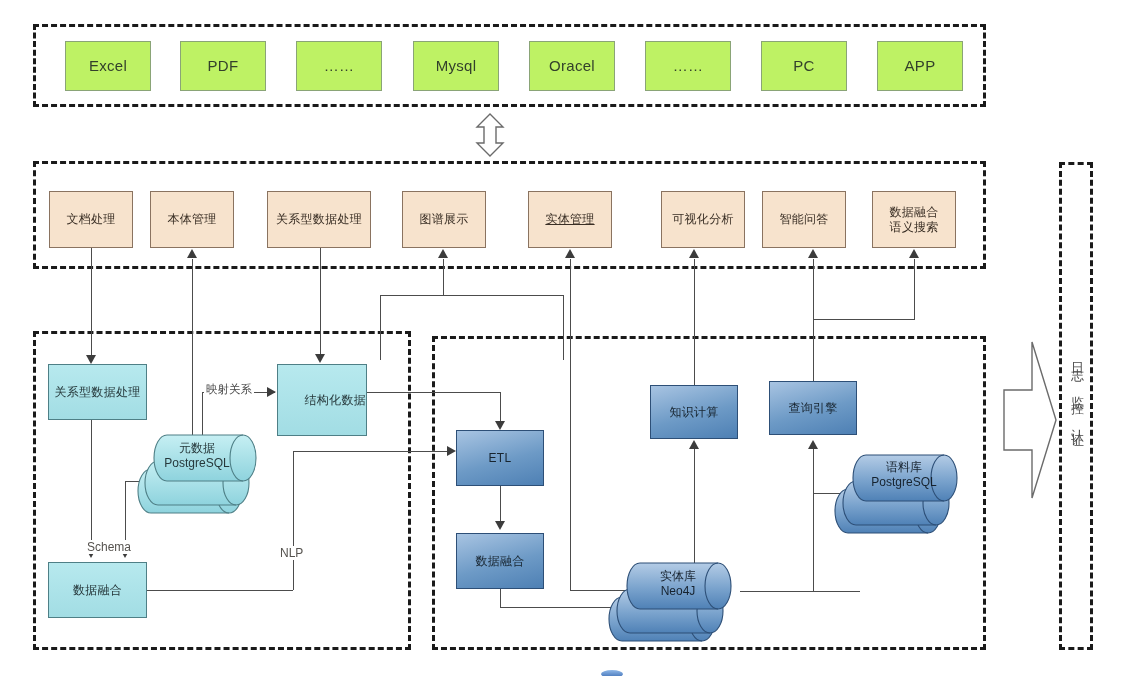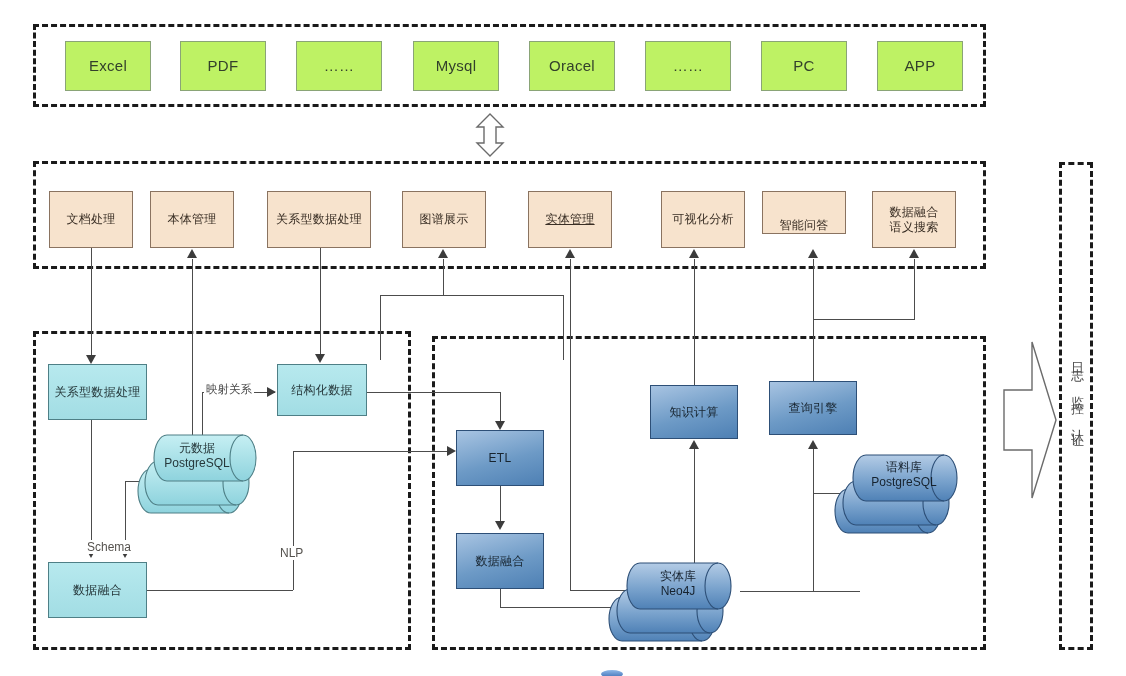--- a/index.html
+++ b/index.html
@@ -155,21 +155,21 @@
     </div>
   <div class="node app" style="left:402px;top:191px;width:84px;height:57px;text-align:right;">
       <span>图谱展示</span>
     </div>
   <div class="node app" style="left:528px;top:191px;width:84px;height:57px;text-decoration:underline;">
       <span>实体管理</span>
     </div>
   <div class="node app" style="left:645px;top:191px;width:84px;height:57px;margin-left:16px;">
       <span>可视化分析</span>
     </div>
-  <div class="node app" style="left:762px;top:191px;width:84px;height:43px;align-items:flex-end;">
+  <div class="node app" style="left:762px;top:191px;width:84px;height:57px;">
       <span>智能问答</span>
     </div>
   <div class="node app" style="left:872px;top:191px;width:84px;height:57px;">
       <span>数据融合
 语义搜索</span>
     </div>
 
   <div class="zone" style="left:33px;top:331px;width:378px;height:319px;"></div>
 
   <div class="zone" style="left:432px;top:336px;width:554px;height:314px;"></div>
@@ -179,21 +179,21 @@
 
   <div class="blockarrow" style="left:1002px;top:340px;width:56px;height:160px;">
     <svg width="56" height="160" viewBox="0 0 56 160">
       <polygon points="2,50 30,50 30,2 54,80 30,158 30,110 2,110" fill="#ffffff" stroke="#6b6b6b" stroke-width="1.4"></polygon>
     </svg>
   </div>
 
   <div class="node cyanbox" style="left:48px;top:364px;width:99px;height:56px;">
       <span>关系型数据处理</span>
     </div>
-  <div class="node cyanbox" style="left:277px;top:364px;width:90px;height:52px;">
+  <div class="node cyanbox" style="left:277px;top:364px;width:90px;height:72px;justify-content:flex-end;">
       <span>结构化数据</span>
     </div>
   <div class="node cyanbox" style="left:48px;top:562px;width:99px;height:56px;">
       <span>数据融合</span>
     </div>
 
   <div class="cyl-wrap" style="left:139px;top:425px;width:128px;height:92px;">
     <svg width="128" height="92" viewBox="0 0 128 92">
       <defs>
         <linearGradient id="gc" x1="0" y1="0" x2="0" y2="1">

